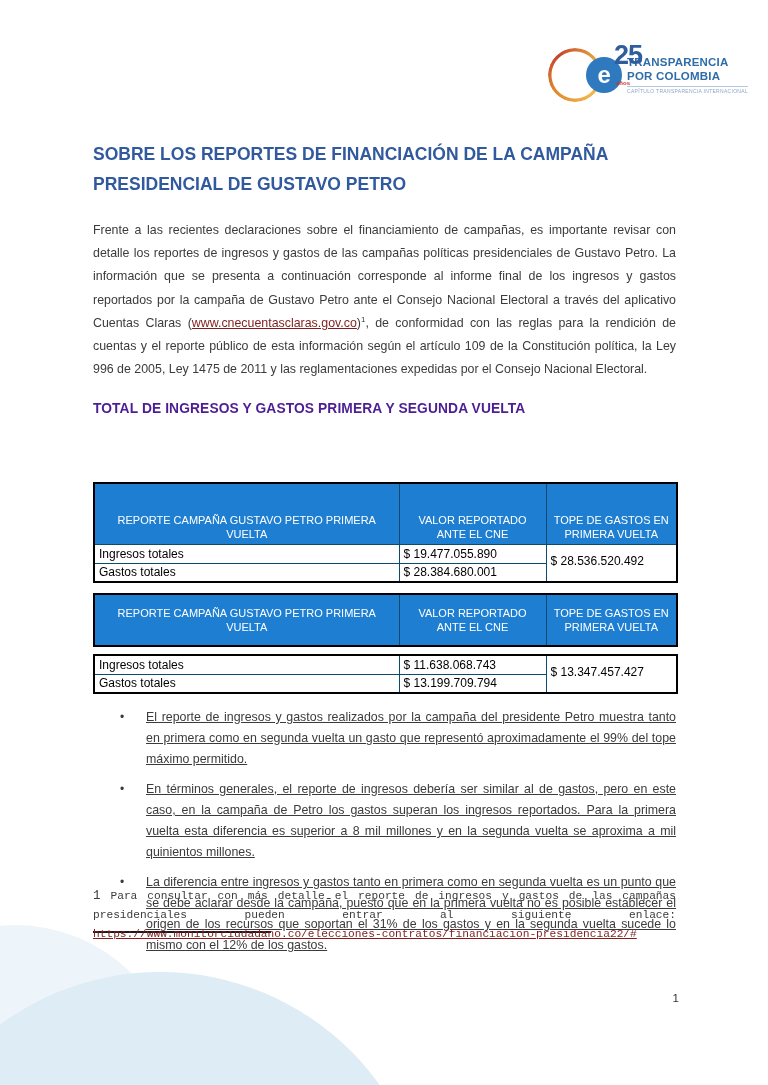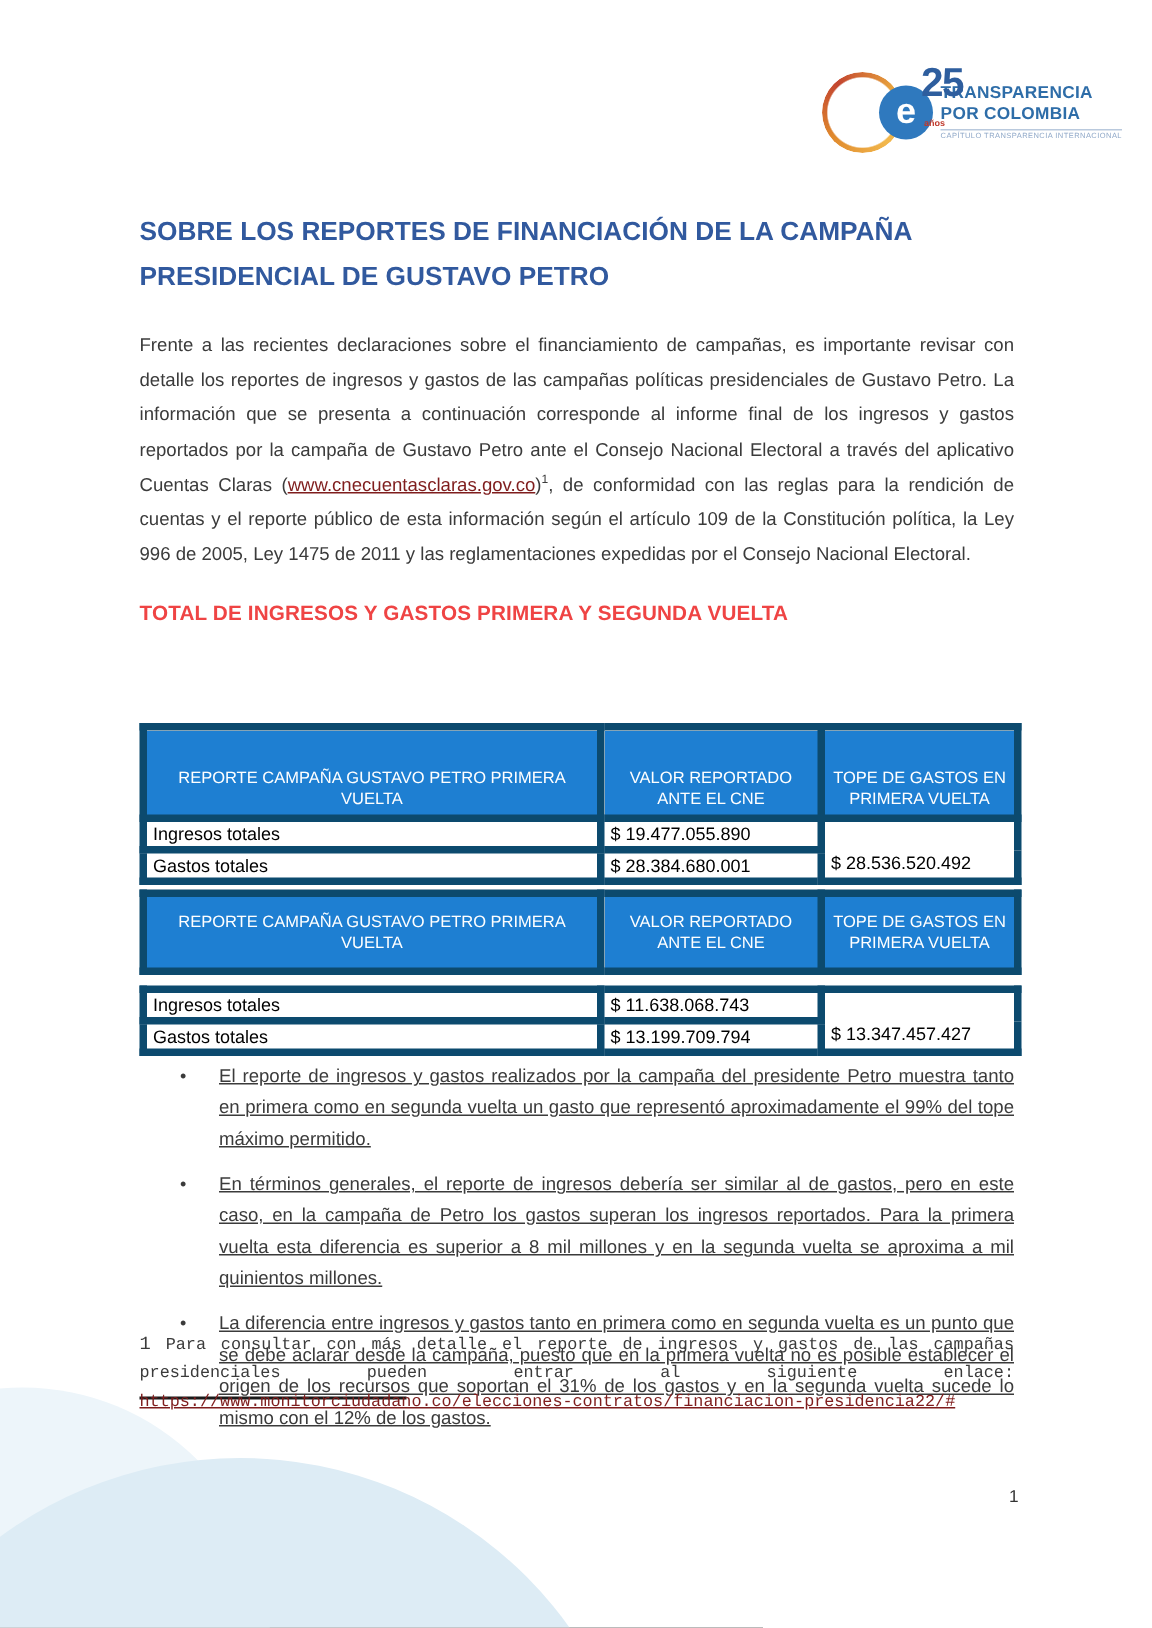--- a/index.html
+++ b/index.html
@@ -113,60 +113,60 @@
   }
   a.link {
     color: #7f1d1d;
     text-decoration: underline;
   }
   sup.fn-ref { font-size: 8px; vertical-align: super; line-height: 0; }
   .section-heading {
     top: 401px;
     font-size: 13.8px;
     font-weight: bold;
-    color: #ef4444;
+    color: #4c1d95;
     letter-spacing: 0.1px;
   }
   .table-caption {
     top: 451px;
     font-size: 12.2px;
     font-style: italic;
     color: #44679c;
   }
   
   .tbl-wrap1 { top: 482px; }
   .tbl-wrap2 { top: 593px; }
   table {
     width: 583px;
     border-collapse: collapse;
     table-layout: fixed;
   }
   table, .outer-border { border: 2px solid #000; }
-  th, td { border: 5px solid #0c4a6e; overflow: hidden; }
+  th, td { border: 1px solid #0c4a6e; overflow: hidden; }
   th {
     background: #1e7fd2;
     color: #ffffff;
     font-weight: normal;
     font-size: 11px;
     line-height: 14px;
     text-align: center;
     padding: 3px 4px;
   }
   .t1 th { height: 61px; vertical-align: bottom; }
   .t2h th { height: 52px; vertical-align: middle; }
   td {
     font-size: 12px;
     color: #000000;
     text-align: left;
     height: 19px;
     padding: 1px 4px;
     vertical-align: middle;
     background: #ffffff;
   }
-  td.tope-cell { vertical-align: bottom; padding-bottom: 3px; }
+  td.tope-cell { vertical-align: bottom; padding-bottom: 13px; }
   .tgap { height: 7px; }
   
   .bullets { top: 707px; left: 120px; width: 556px; }
   .bullet { display: flex; margin-bottom: 9px; }
   .bullet-marker {
     width: 26px;
     flex: 0 0 26px;
     font-size: 12px;
     line-height: 21px;
     color: #3b3b3b;

